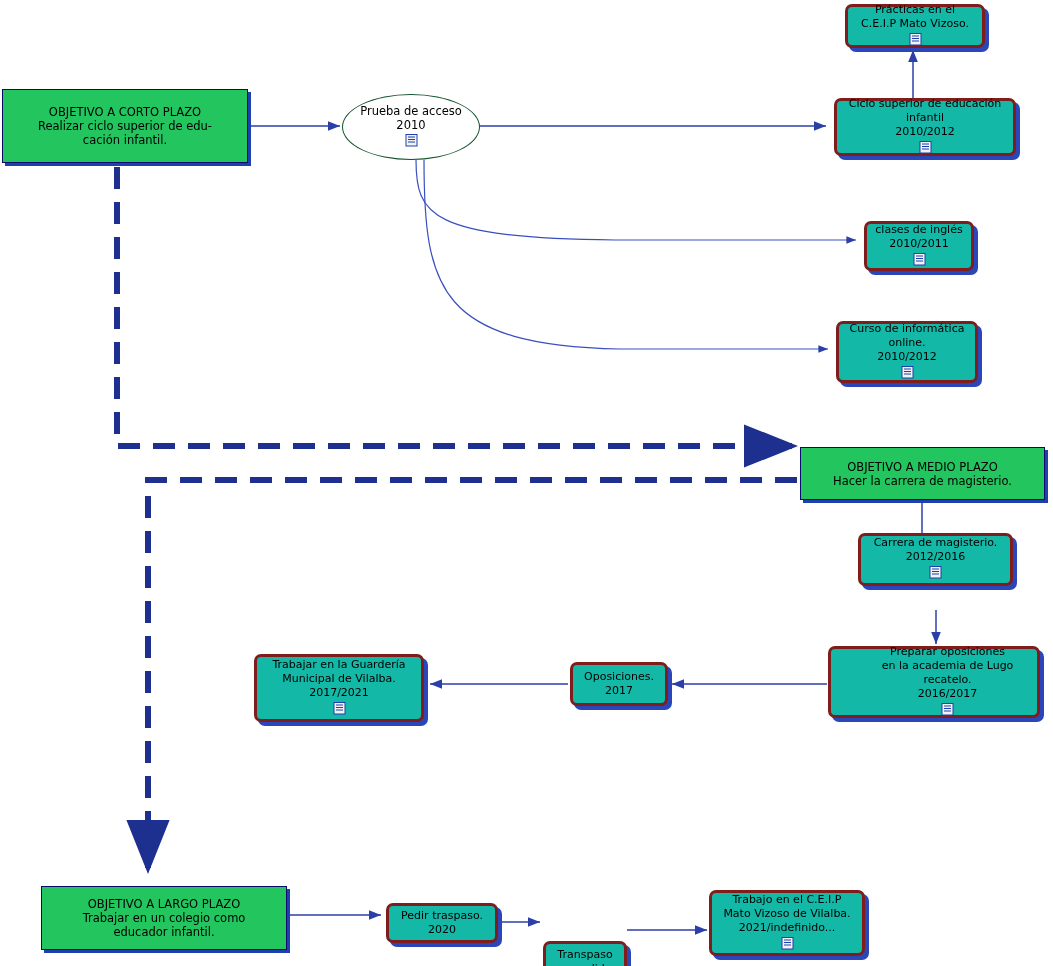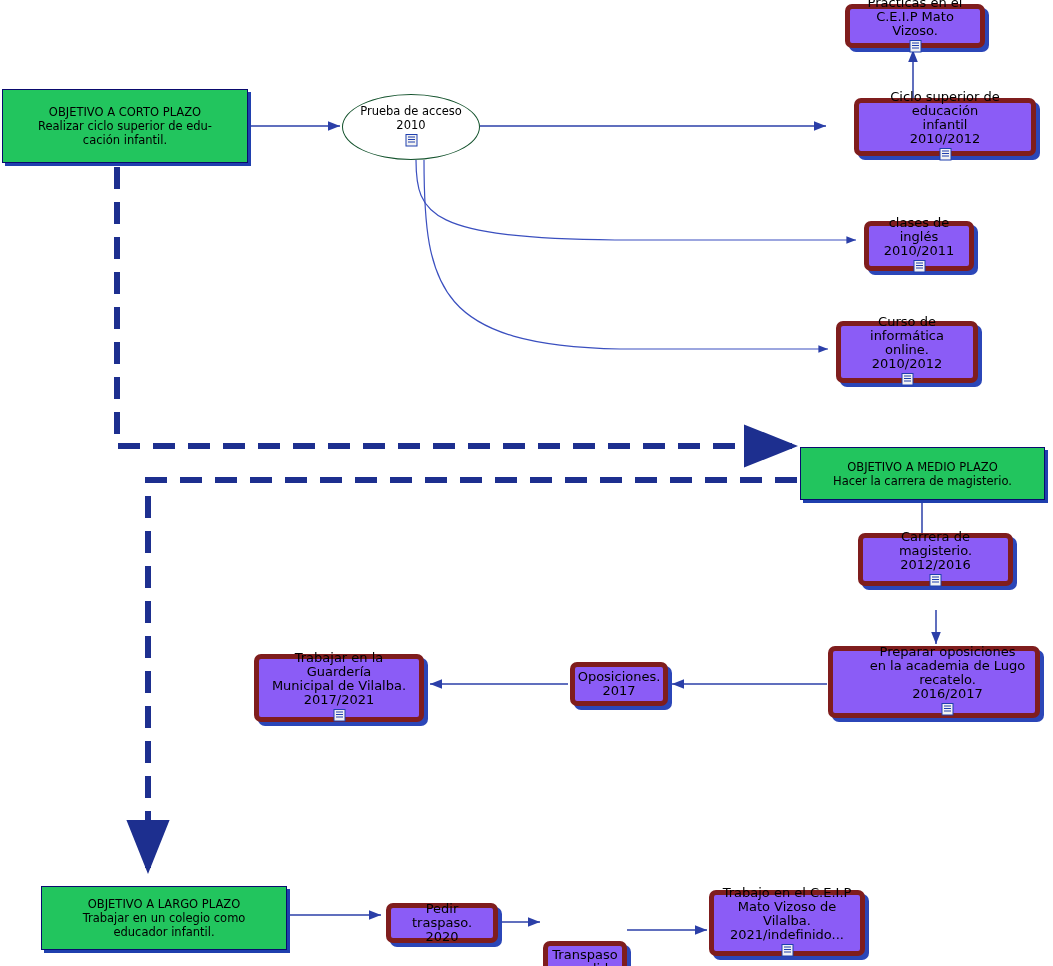--- a/index.html
+++ b/index.html
@@ -13,23 +13,23 @@
   .node{position:absolute;box-sizing:border-box;display:flex;flex-direction:column;
         align-items:center;justify-content:center;text-align:center;color:#000;}
   
   .goal{
     background:#22c55e;border:1px solid #0a0a6e;
     box-shadow:3px 3px 0 #1f3fae;
     font-size:11.5px;line-height:14px;
   }
   
   .task{
-    background:#8b5cf6;border:5px solid #7f1d1d;border-radius:7px;
+    background:#14b8a6;border:3px solid #7f1d1d;border-radius:7px;
     box-shadow:4px 4px 0 #2b46b8;
-    font-size:13px;line-height:14px;
+    font-size:11px;line-height:14px;
   }
   .ellipse{
     background:#ffffff;border:1px solid #14532d;border-radius:50%;
     font-size:11.5px;line-height:14px;
   }
   .node .lines{padding:0 4px;}
   .doc-icon{margin-top:2px;}
 </style>
 </head>
 <body>
@@ -106,21 +106,21 @@
     <div class="doc-icon">
       <svg width="13" height="13" viewBox="0 0 13 13">
         <rect x="1" y="0.5" width="11" height="11.5" fill="#f2f2f2" stroke="#1f3fae"></rect>
         <rect x="3" y="2.5" width="7" height="1" fill="#1f3fae"></rect>
         <rect x="3" y="5" width="7" height="1" fill="#1f3fae"></rect>
         <rect x="3" y="7.5" width="7" height="1" fill="#1f3fae"></rect>
       </svg>
     </div>
   </div>
 
-  <div class="node task" style="left:834px;top:98px;width:182px;height:58px;margin-left:20px;">
+  <div class="node task" style="left:834px;top:98px;width:182px;height:58px;">
     <div class="lines">
       <div>Ciclo superior de educación</div>
       <div>infantil</div>
       <div>2010/2012</div>
     </div>
     <div class="doc-icon">
       <svg width="13" height="13" viewBox="0 0 13 13">
         <rect x="1" y="0.5" width="11" height="11.5" fill="#f2f2f2" stroke="#1f3fae"></rect>
         <rect x="3" y="2.5" width="7" height="1" fill="#1f3fae"></rect>
         <rect x="3" y="5" width="7" height="1" fill="#1f3fae"></rect>

